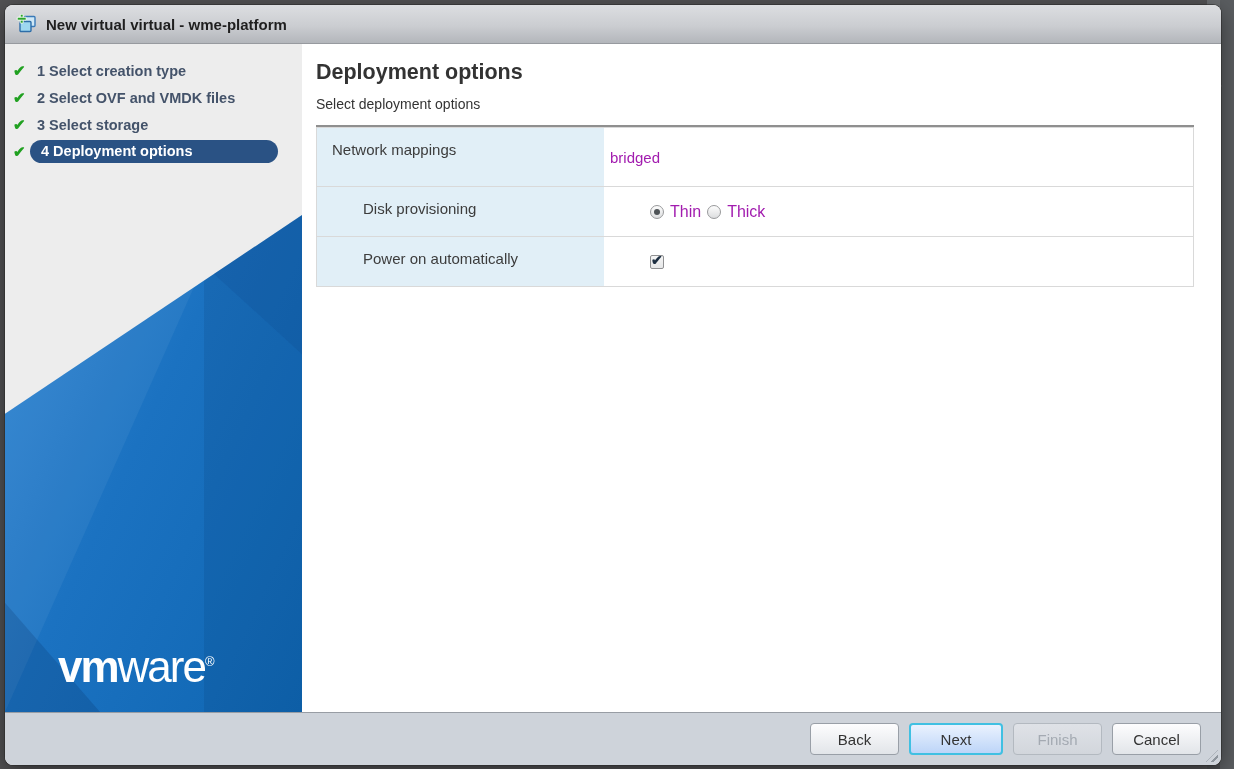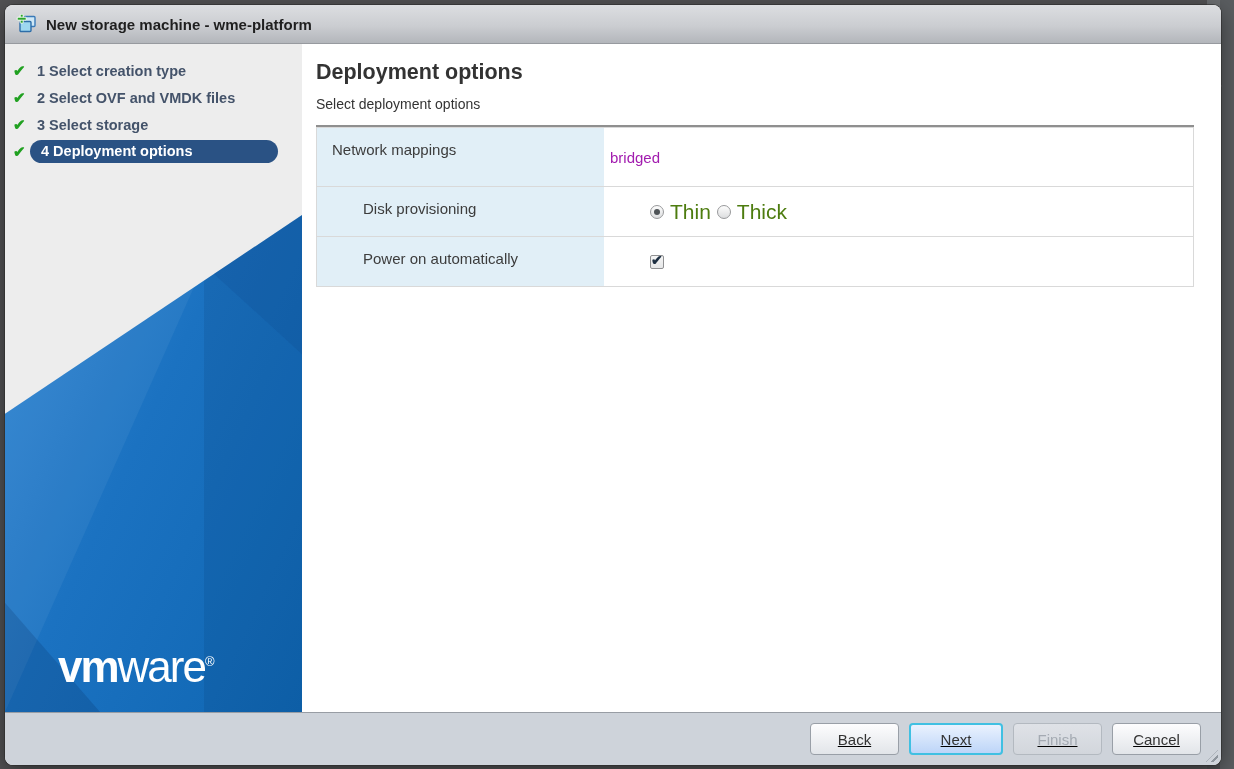--- a/index.html
+++ b/index.html
@@ -81,30 +81,30 @@
             padding:0 30px 0 14px; cursor:pointer; }
   .select .sel-value { font-size:15px; color:#85898e; }
   .select .caret { position:absolute; right:11px; top:50%; transform:translateY(-50%);
                    font-size:11px; color:#3c3c3c; }
 
   .radio-group { display:flex; align-items:center; }
   .radio { width:14px; height:14px; border-radius:50%; border:1px solid #98999b;
            background:linear-gradient(#fdfdfd,#dcdddf); position:relative; cursor:pointer; flex:0 0 14px; }
   .radio.checked::after { content:""; position:absolute; left:3px; top:3px; width:6px; height:6px;
                           border-radius:50%; background:#4e5357; }
-  .radio-label { font-size:21px; color:#4d7c0f; margin:0 6px 0 6px; }
+  .radio-label { font-size:16px; color:#a21caf; margin:0 6px 0 6px; }
 
   .checkbox { width:14px; height:14px; border:1px solid #8f9092; border-radius:2px;
               background:linear-gradient(#f5f5f5,#e6e7e8); position:relative; cursor:pointer; }
   .checkbox .mark { position:absolute; left:0px; top:-4px; font-size:14px; font-weight:bold; color:#1d2f42; }
 
   
   .footer { position:absolute; left:0; right:0; bottom:0; height:53px; background:#ced3da;
             border-top:1px solid #989da4; display:flex; align-items:center;
-            justify-content:flex-end; gap:10px; padding-right:20px;text-decoration:underline; }
+            justify-content:flex-end; gap:10px; padding-right:20px; }
   .btn { height:32px; min-width:89px; padding:0 16px; font-family:"Liberation Sans",sans-serif;
          font-size:15px; color:#333333; border:1px solid #999fa7; border-radius:4px;
          background:linear-gradient(#fdfdfe,#e2e5e9); cursor:pointer; }
   .btn.focus { border:2px solid #40c0e2; min-width:94px;
                background:linear-gradient(#eaf2fe,#bdd5f8); }
   .btn.disabled { color:#a4aab2; background:linear-gradient(#dfe2e7,#d2d6dc);
                   border-color:#b3b9c0; cursor:default; }
   .grip { position:absolute; right:3px; bottom:3px; width:12px; height:12px;
           background:repeating-linear-gradient(135deg, transparent 0 3px, #8e959d 3px 4.5px);
           clip-path:polygon(100% 0, 100% 100%, 0 100%); cursor:nwse-resize; }
@@ -142,21 +142,21 @@
 
     <div class="titlebar">
       <svg class="vm-icon" viewBox="0 0 22 20">
         <rect x="8" y="2.5" width="11" height="10" rx="1" fill="#cfe8f6" stroke="#3a7ab8" stroke-width="1.4"></rect>
         <rect x="4" y="7.5" width="11" height="10" rx="1" fill="#9ed7f0" stroke="#2d6da8" stroke-width="1.4"></rect>
         <g>
           <rect x="4.2" y="0.2" width="3" height="9" rx="0.8" fill="#2aa52a" stroke="#ffffff" stroke-width="0.9"></rect>
           <rect x="1.2" y="3.2" width="9" height="3" rx="0.8" fill="#2aa52a" stroke="#ffffff" stroke-width="0.9"></rect>
         </g>
       </svg>
-      <span class="title">New storage machine - wme-platform</span>
+      <span class="title">New virtual virtual - wme-platform</span>
     </div>
 
     <div class="dlg-body">
 
       <div class="sidebar">
         <div class="steps">
           <div class="step">
             <span class="check">✔</span>
             <span class="step-label">1 Select creation type</span>
           </div>

